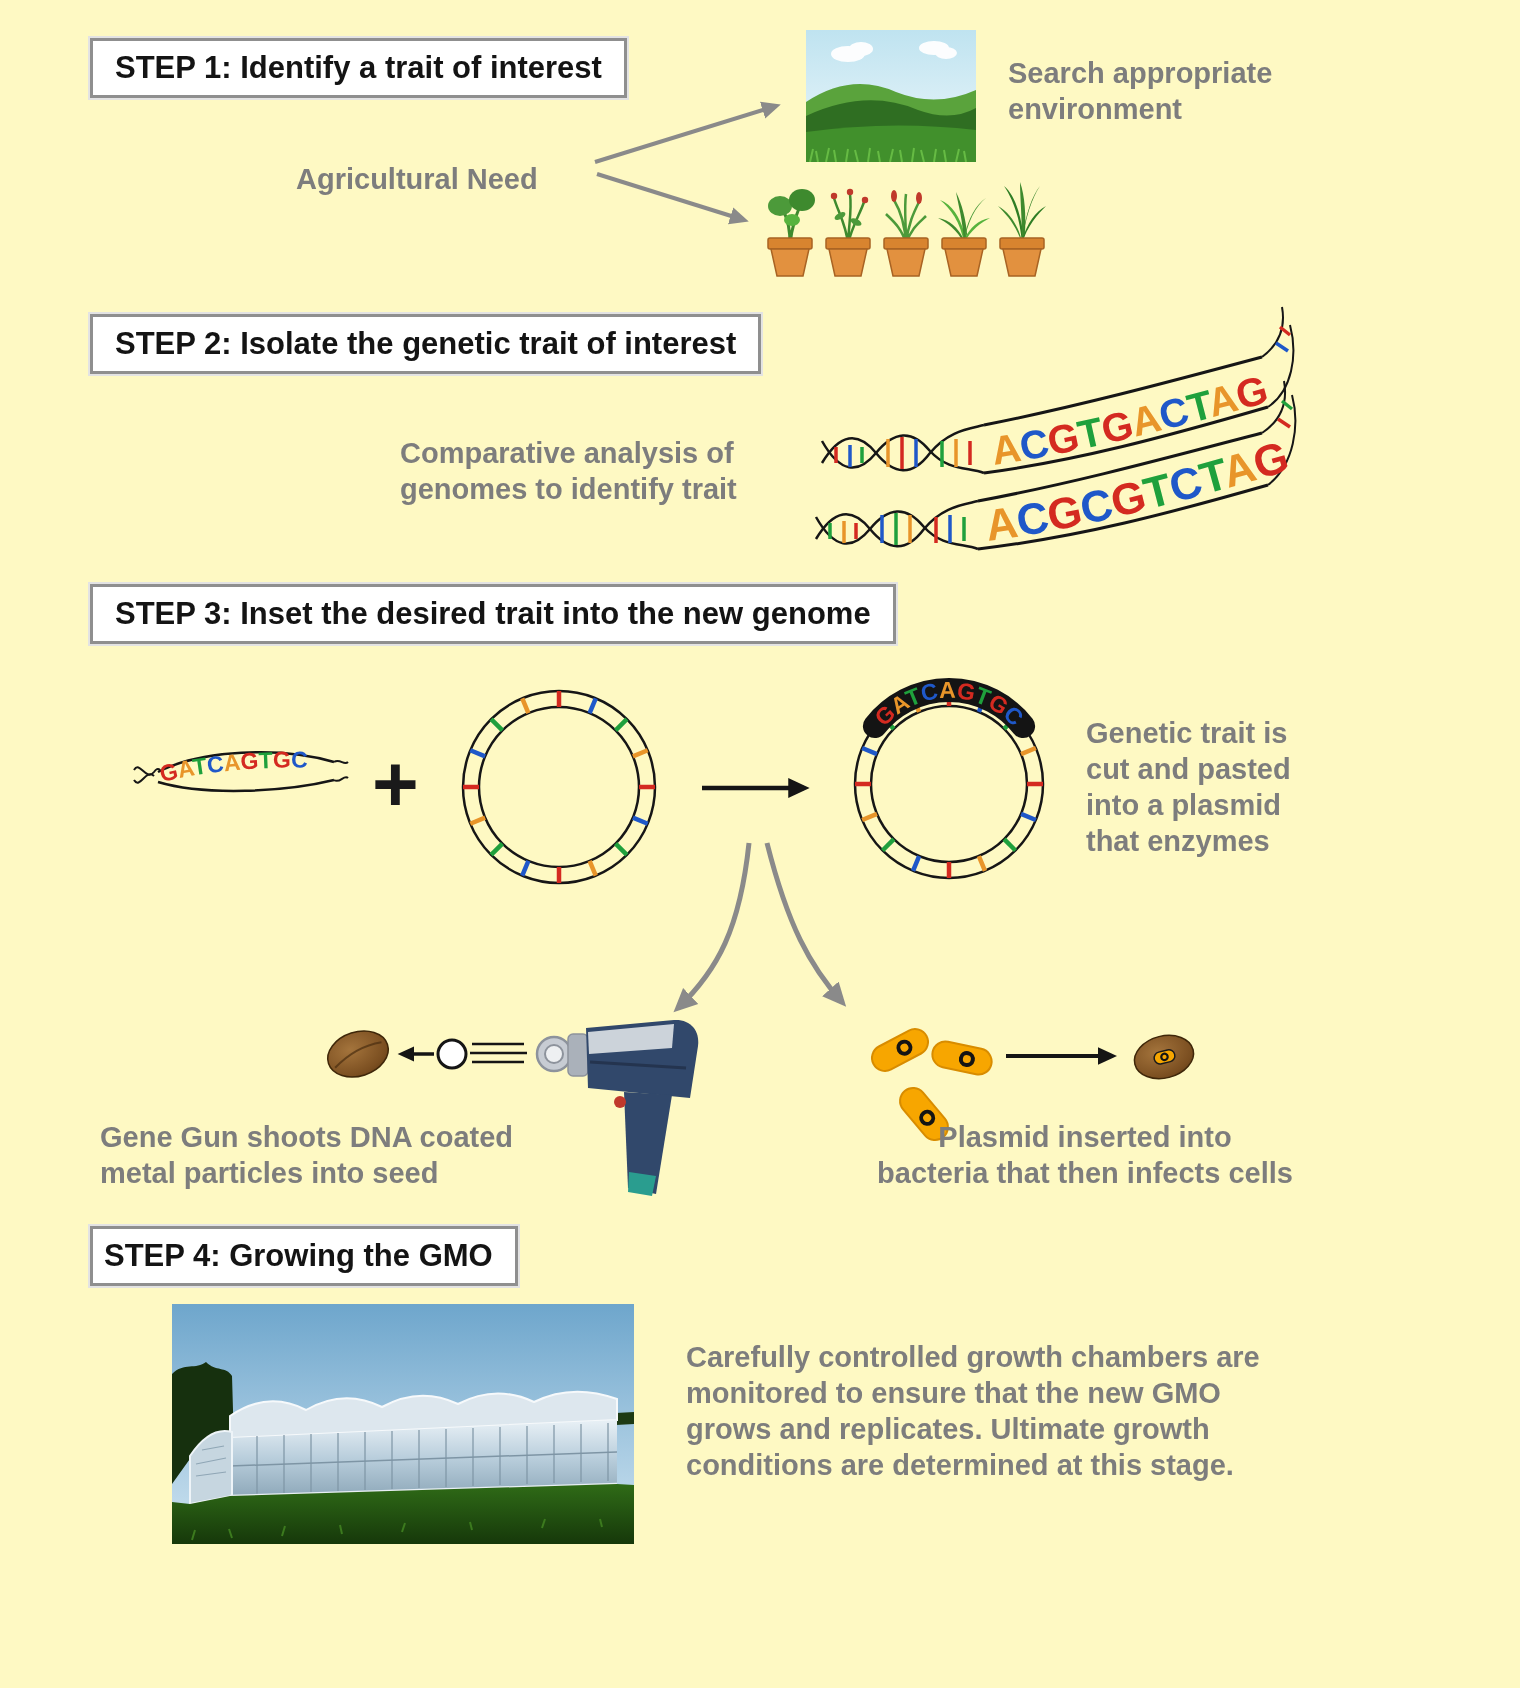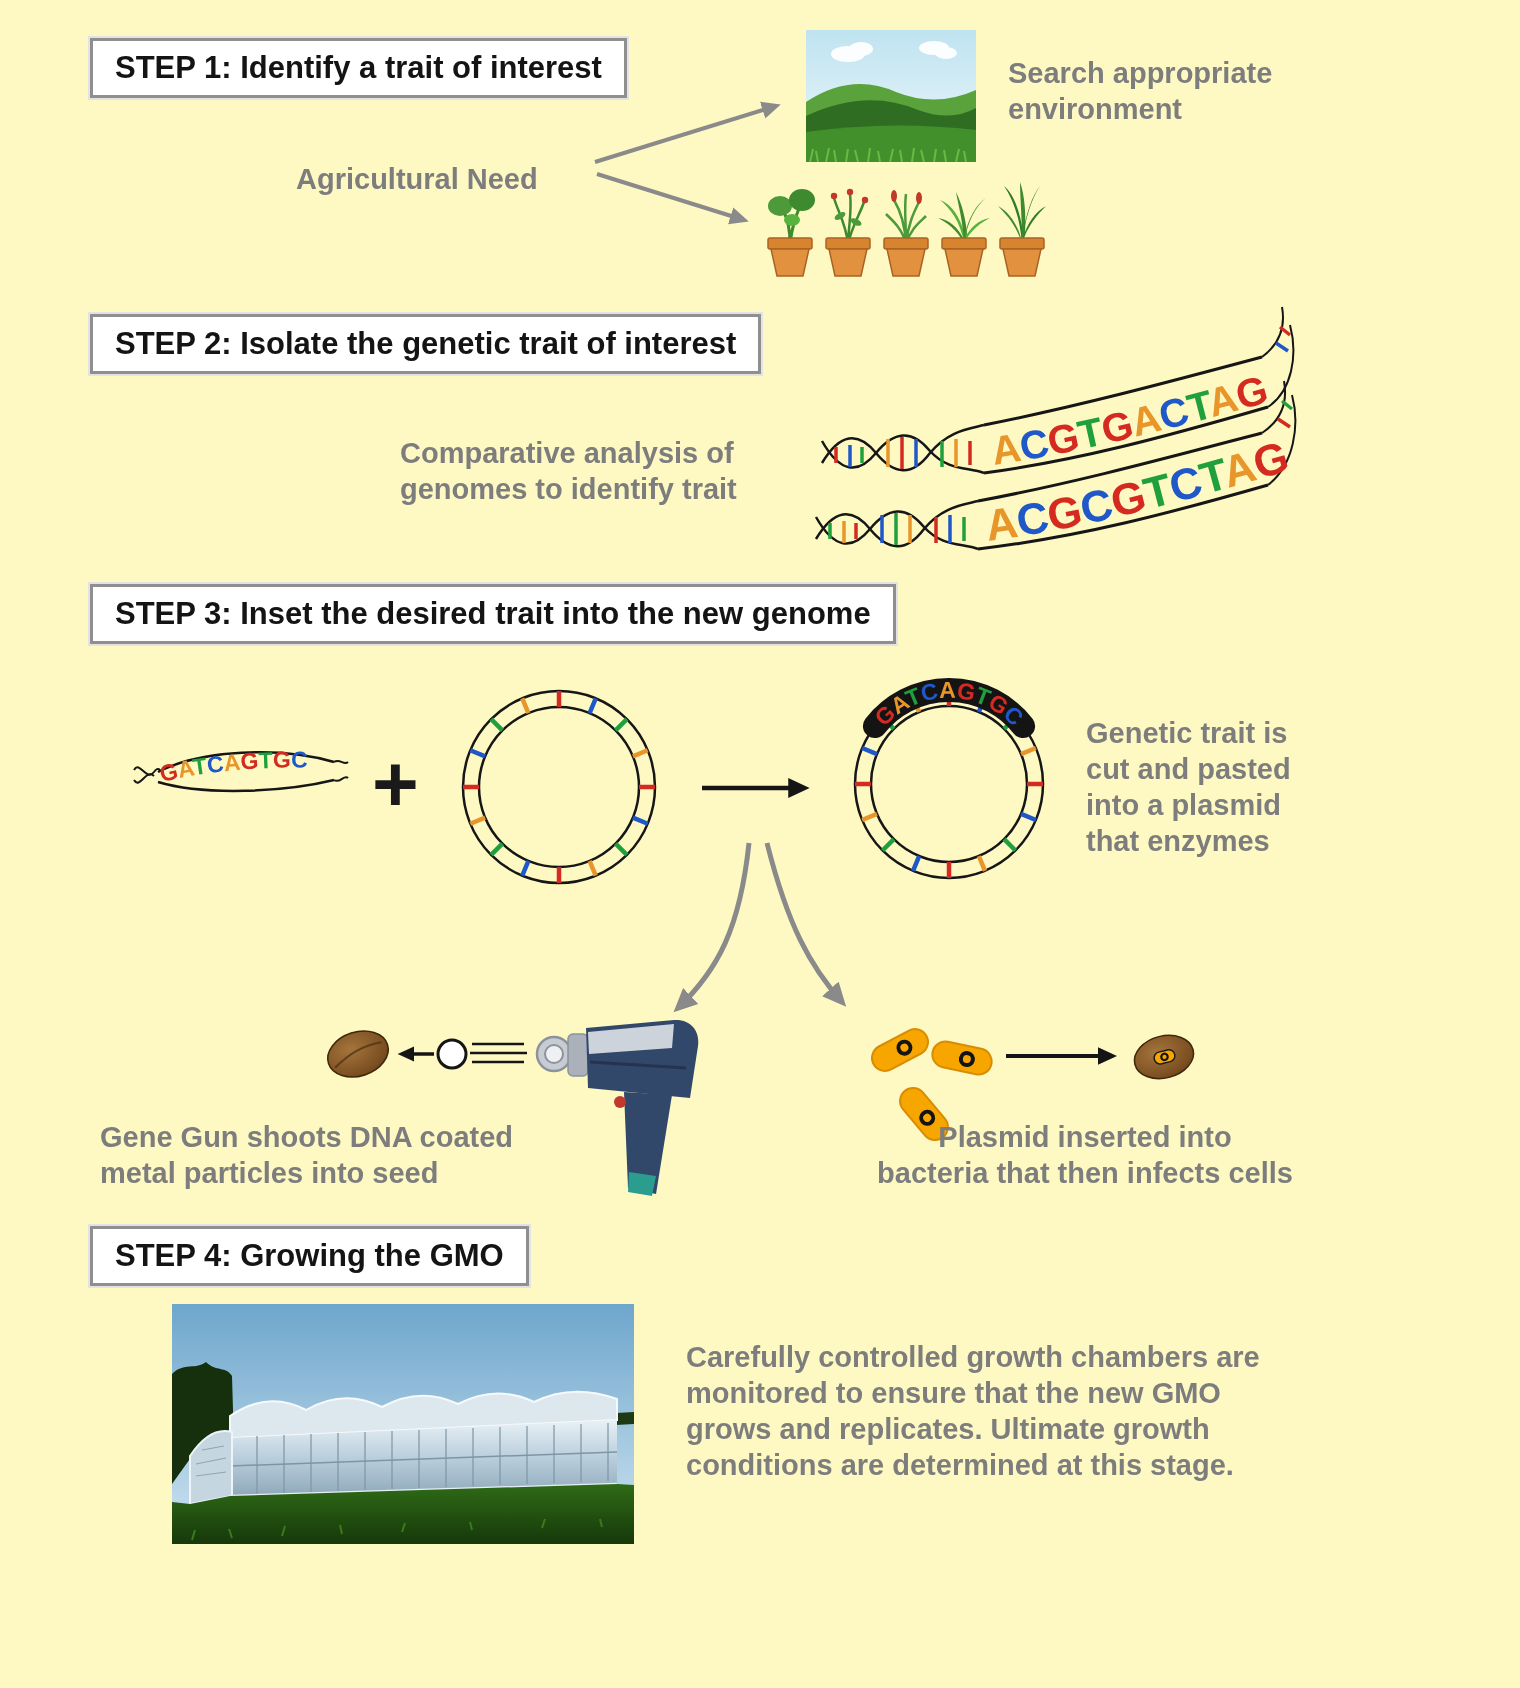--- a/index.html
+++ b/index.html
@@ -15,21 +15,21 @@
     position:absolute; color:#7d7d7d; font-weight:bold; font-size:29px;
     line-height:1.24; white-space:pre-line; z-index:3;
   }
   .plus { position:absolute; font-size:80px; font-weight:bold; color:#1a1a1a; line-height:1; z-index:3; }
   svg.art { position:absolute; z-index:1; }
   svg text { font-family:"Liberation Sans", sans-serif; font-weight:bold; }
   #arrows { position:absolute; left:0; top:0; z-index:2; pointer-events:none; }
   #box1 { left:90px;  top:38px; }
   #box2 { left:90px;  top:314px; }
   #box3 { left:90px;  top:584px; }
-  #box4 { left:90px;  top:1226px; }
+  #box4 { left:90px;  top:1226px;padding-left:11px; }
   #agneed     { left:296px;  top:150px;margin-top:12px; }
   #landscape  { left:806px;  top:30px; }
   #envcap     { left:1008px; top:56px; }
   #plants     { left:762px;  top:176px; }
   #plantscap  { left:1078px; top:196px; }
   #analysiscap{ left:400px;  top:436px; }
   #dna        { left:810px;  top:295px; }
   #fragment   { left:130px;  top:732px; }
   #plussign   { left:372px;  top:744px; }
   #plasmid1   { left:450px;  top:678px; }

